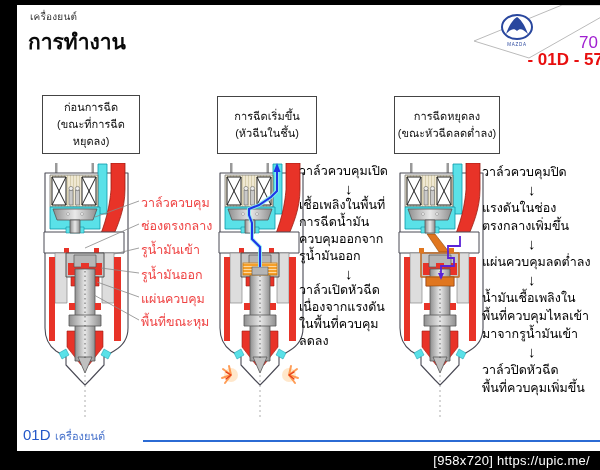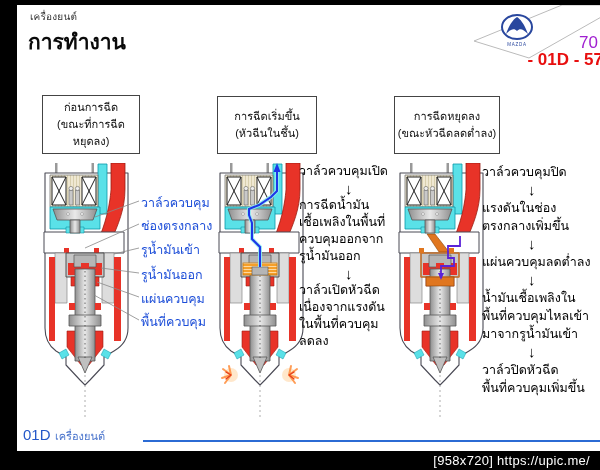--- a/index.html
+++ b/index.html
@@ -15,21 +15,21 @@
   .phase-box{border:1px solid #444;background:#fff;display:flex;flex-direction:column;
              justify-content:center;align-items:center;font-size:11px;line-height:1.55;
              color:#111;text-align:center;white-space:nowrap}
   .box1{left:25px;top:90px;width:96px;height:57px}
   .box2{left:200px;top:91px;width:98px;height:56px}
   .box3{left:377px;top:91px;width:104px;height:56px}
   .diagram{width:90px;height:260px}
   .d1{left:25px;top:158px}
   .d2{left:200px;top:158px}
   .d3{left:380px;top:158px}
-  .part-label{font-size:12.5px;color:#1d4ed8;white-space:nowrap;left:124px}
+  .part-label{font-size:12.5px;color:#ef4444;white-space:nowrap;left:124px}
   .leader-overlay{left:0;top:0;width:590px;height:446px;pointer-events:none}
   .steps{display:flex;flex-direction:column}
   .steps2{left:282px;top:158px;width:112px}
   .steps3{left:465px;top:158px;width:128px}
   .step{font-size:12.5px;color:#000;line-height:17px;white-space:nowrap}
   .steps3 .step{line-height:18px}
   .step.arrow{padding-left:46px;font-size:15px;font-weight:bold}
   .footer-text{left:6px;top:421px;white-space:nowrap}
   .footer-code{font-size:15px;color:#2458c8}
   .footer-label{font-size:11px;color:#4a74cc}
@@ -171,27 +171,27 @@
       <line x1="122" y1="292" x2="80" y2="277"></line>
       <line x1="122" y1="315" x2="77" y2="290"></line>
     </g>
   </svg>
 
   <div class="abs part-label" style="top:188px">วาล์วควบคุม</div>
   <div class="abs part-label" style="top:235px">รูน้ำมันเข้า</div>
   <div class="abs part-label" style="top:211px">ช่องตรงกลาง</div>
   <div class="abs part-label" style="top:260px">รูน้ำมันออก</div>
   <div class="abs part-label" style="top:284px">แผ่นควบคุม</div>
-  <div class="abs part-label" style="top:307px">พื้นที่ควบคุม</div>
+  <div class="abs part-label" style="top:307px">พื้นที่ขณะหุม</div>
 
   <div class="abs steps steps2">
     <div class="step">วาล์วควบคุมเปิด</div>
     <div class="step arrow">↓</div>
+    <div class="step">เชื้อเพลิงในพื้นที่</div>
     <div class="step">การฉีดน้ำมัน</div>
-    <div class="step">เชื้อเพลิงในพื้นที่</div>
     <div class="step">ควบคุมออกจาก</div>
     <div class="step">รูน้ำมันออก</div>
     <div class="step arrow">↓</div>
     <div class="step">วาล์วเปิดหัวฉีด</div>
     <div class="step">เนื่องจากแรงดัน</div>
     <div class="step">ในพื้นที่ควบคุม</div>
     <div class="step">ลดลง</div>
   </div>
 
   <div class="abs steps steps3">

